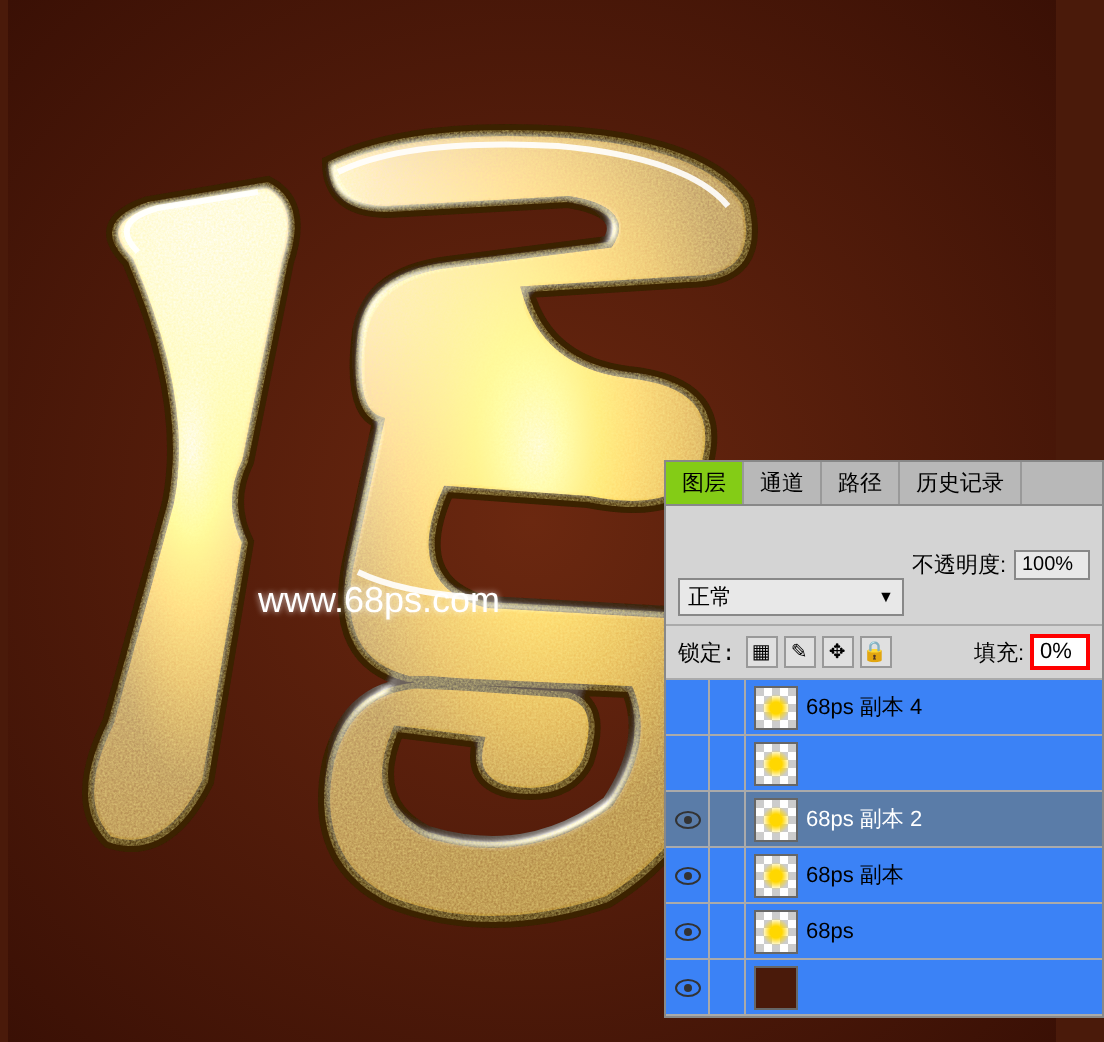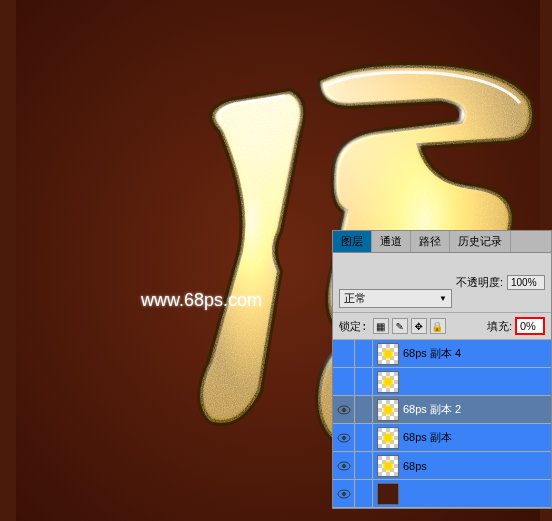--- a/index.html
+++ b/index.html
@@ -7,27 +7,27 @@
       width: 552px;
       height: 521px;
       background: #4a1a0a;
       position: relative;
       font-family: "Microsoft YaHei", sans-serif;
       overflow: hidden;
     }
     .canvas-area {
       position: absolute;
       top: 0;
-      left: 16px;
+      left: 4px;
       width: 524px;
       height: 521px;
       background: radial-gradient(circle at center, #6b2810 0%, #3a1005 100%);
       display: flex;
       align-items: center;
-      justify-content: flex-end;
+      justify-content: flex-start;
     }
     .fu-character {
       position: relative;
       width: 380px;
       height: 420px;
     }
     .watermark {
       position: absolute;
       top: 290px;
       left: 125px;
@@ -53,21 +53,21 @@
       border-bottom: 1px solid #888;
       height: 22px;
     }
     .panel-tab {
       padding: 3px 8px;
       cursor: pointer;
       border-right: 1px solid #999;
       font-size: 11px;
     }
     .panel-tab.active {
-      background: #0369a1;
+      background: #84cc16;
     }
     .blend-row {
       display: flex;
       align-items: center;
       padding: 4px 6px;
       gap: 4px;
       border-bottom: 1px solid #aaa;
     }
     .blend-select {
       flex: 1;

